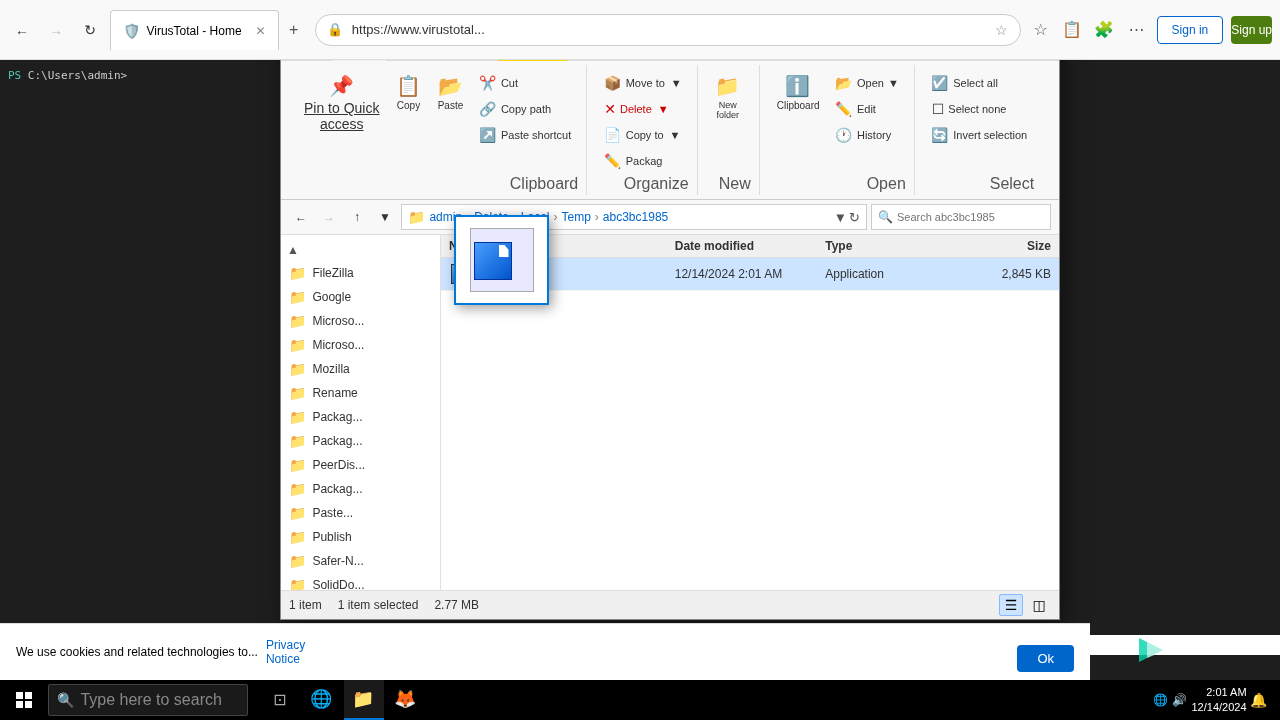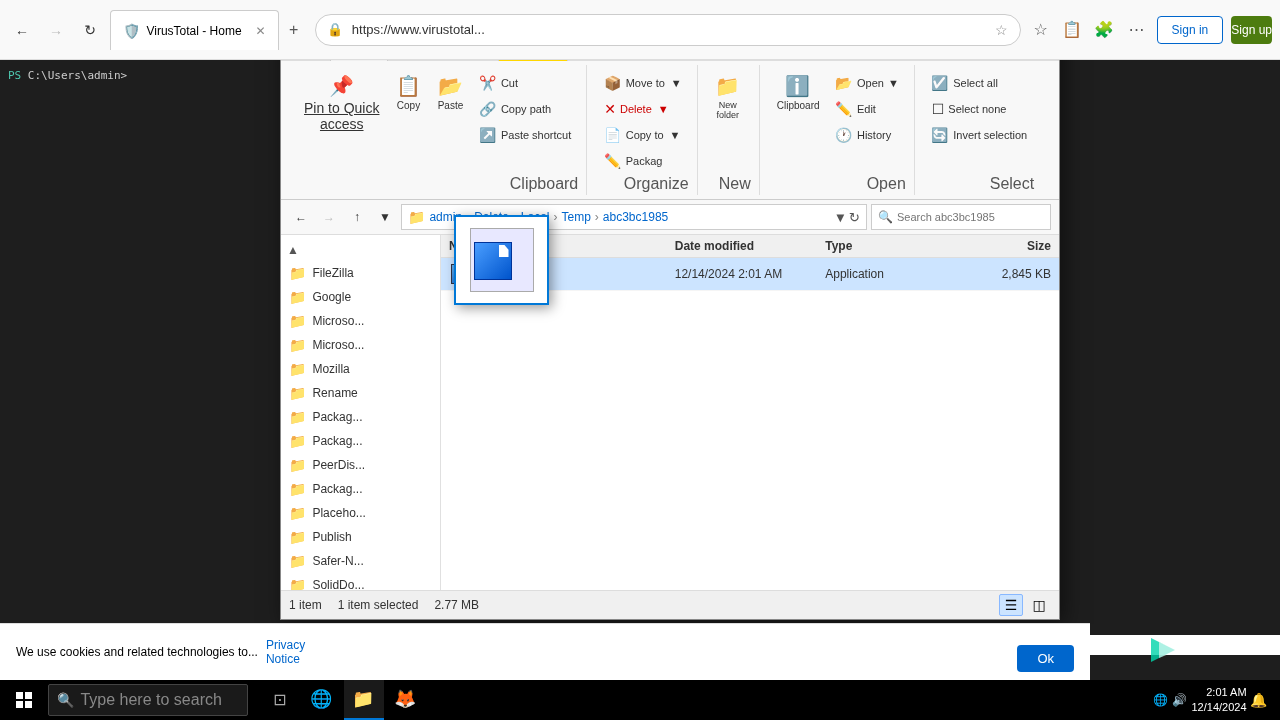--- a/index.html
+++ b/index.html
@@ -369,21 +369,21 @@
       <div class="sidebar-item">
         <span class="folder-icon">📁</span>
         <span class="item-text">PeerDis...</span>
       </div>
       <div class="sidebar-item">
         <span class="folder-icon">📁</span>
         <span class="item-text">Packag...</span>
       </div>
       <div class="sidebar-item">
         <span class="folder-icon">📁</span>
-        <span class="item-text">Placeho...</span>
+        <span class="item-text">Paste...</span>
       </div>
       <div class="sidebar-item">
         <span class="folder-icon">📁</span>
         <span class="item-text">Publish</span>
       </div>
       <div class="sidebar-item">
         <span class="folder-icon">📁</span>
         <span class="item-text">Safer-N...</span>
       </div>
       <div class="sidebar-item">
@@ -459,21 +459,21 @@
 </div>
 
 <div style="position:absolute; bottom:65px; left:0; width:1280px; background:white; padding:4px 16px; font-size:11px; color:#666; text-align:center; z-index:8;">
   <span>By submitting data above, you are agreeing to our </span>
   <a href="#" style="color:#0066cc;">Terms of Service</a>
   <span> and </span>
   <a href="#" style="color:#0066cc;">Privacy Notice</a>
   <span>, and to the sharing of your</span>
 </div>
 
-<div style="position:absolute; bottom:50px; right:8px; display:flex; align-items:center; gap:4px; z-index:20;">
+<div style="position:absolute; bottom:50px; right:20px; display:flex; align-items:center; gap:4px; z-index:20;">
   <div style="width:40px; height:40px; position:relative;">
     
     <svg width="40" height="40" viewBox="0 0 40 40">
       <polygon points="8,8 32,20 8,32" fill="#00d4aa" opacity="0.8"></polygon>
       <polygon points="16,12 36,20 16,28" fill="white" opacity="0.6"></polygon>
     </svg>
   </div>
   <span style="color:white; font-size:16px; font-weight:bold; letter-spacing:2px;">ANY.RUN</span>
 </div>
 

